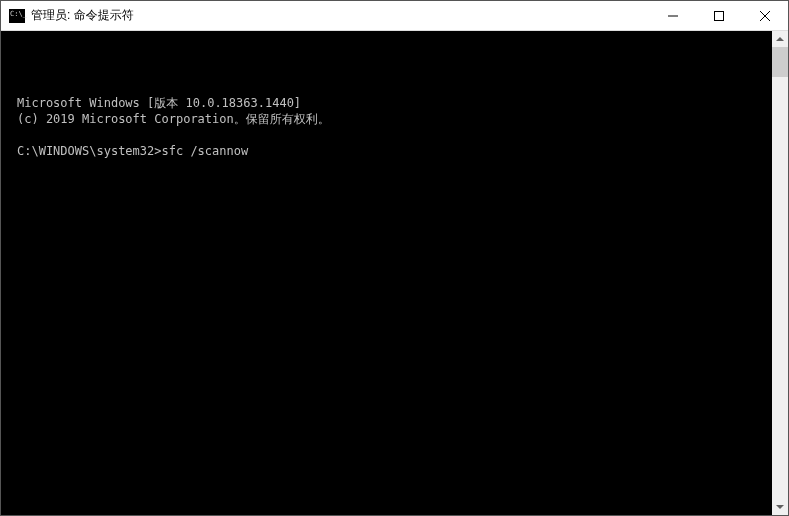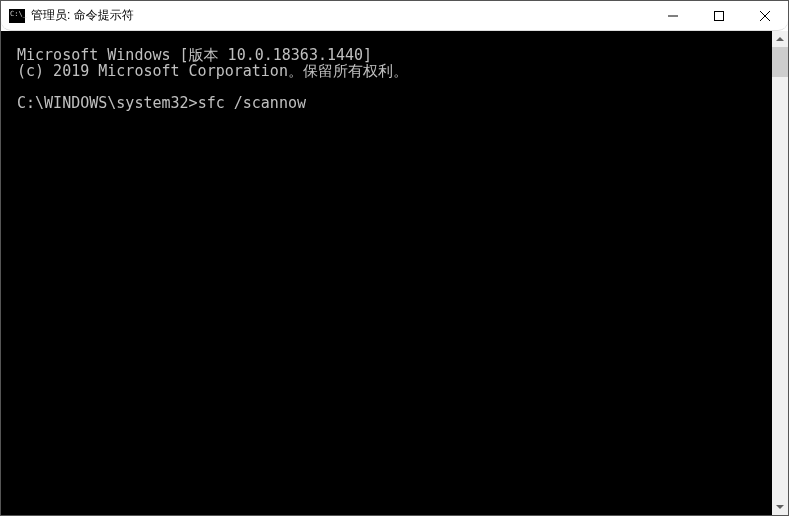--- a/index.html
+++ b/index.html
@@ -10,21 +10,20 @@
       font-family: "Segoe UI", sans-serif;
       overflow: hidden;
       border: 1px solid #555;
     }
     .titlebar {
       height: 30px;
       background: #fff;
       display: flex;
       align-items: center;
       border-bottom: 1px solid #ddd;
-      border-radius: 10px;
     }
     .titlebar-icon {
       width: 16px;
       height: 14px;
       margin-left: 8px;
       background: #000;
       position: relative;
       display: inline-block;
     }
     .titlebar-icon::before {
@@ -61,25 +60,26 @@
     .console {
       position: relative;
       height: calc(100% - 30px);
       background: #000;
       display: flex;
     }
     .console-body {
       flex: 1;
       color: #c0c0c0;
       font-family: "NSimSun", "SimSun", "Consolas", monospace;
-      font-size: 15px;
+      font-size: 12px;
       line-height: 16px;
       padding: 16px;
       white-space: pre;
       letter-spacing: 0;
+      margin-top: 48px;
     }
     .scrollbar {
       width: 16px;
       background: #f0f0f0;
       position: relative;
     }
     .scroll-btn {
       width: 16px;
       height: 16px;
       background: #f0f0f0;

